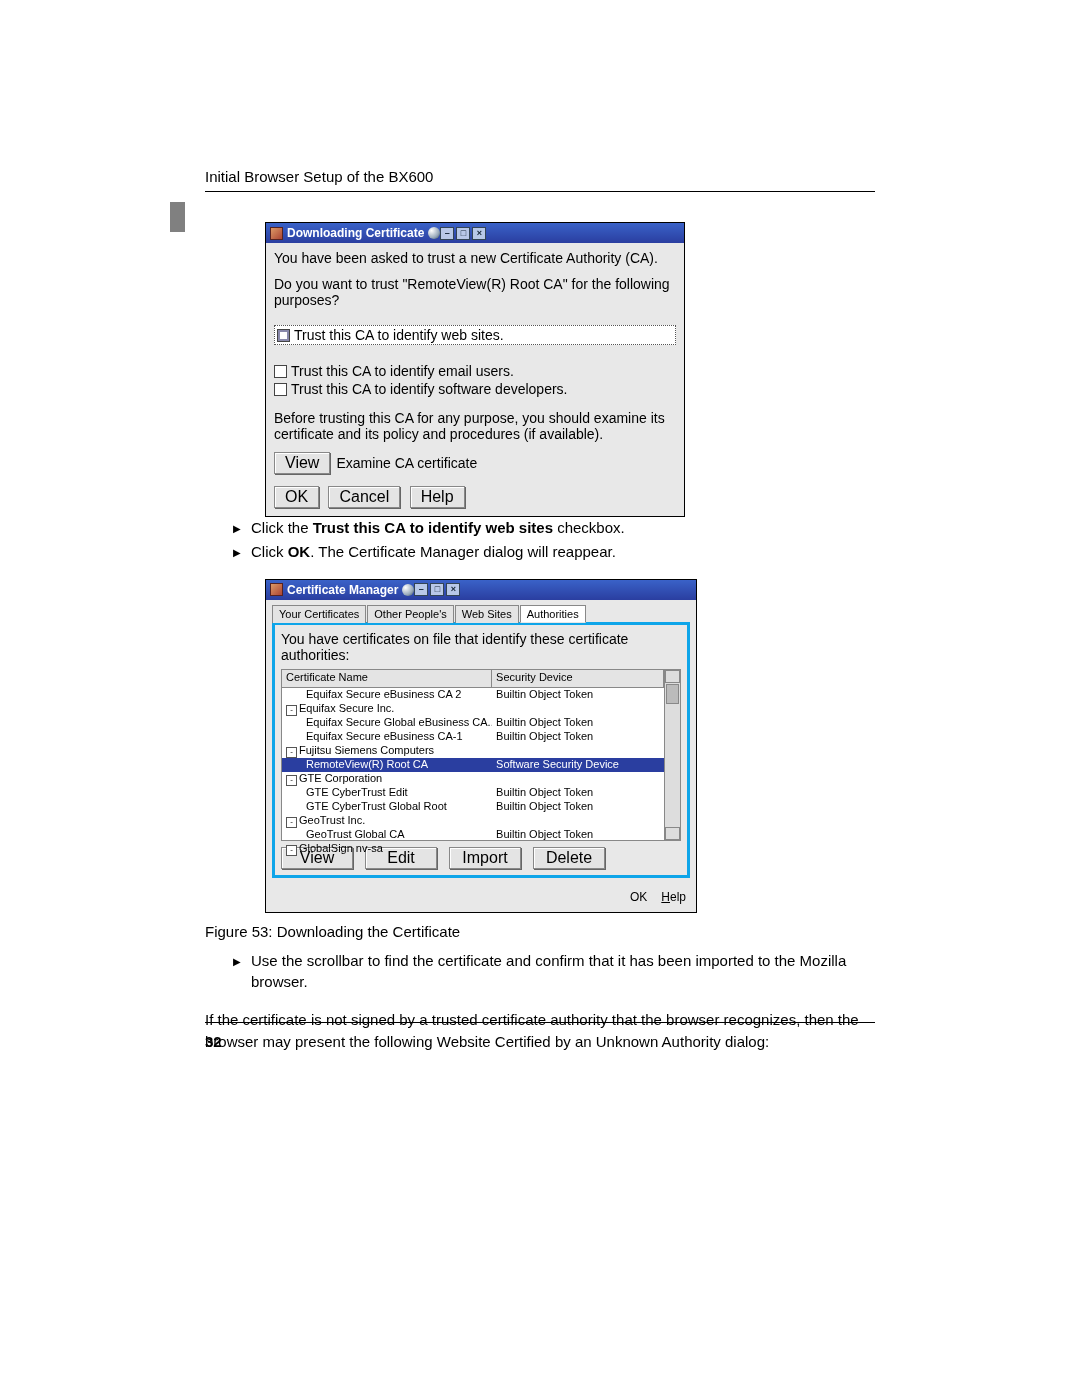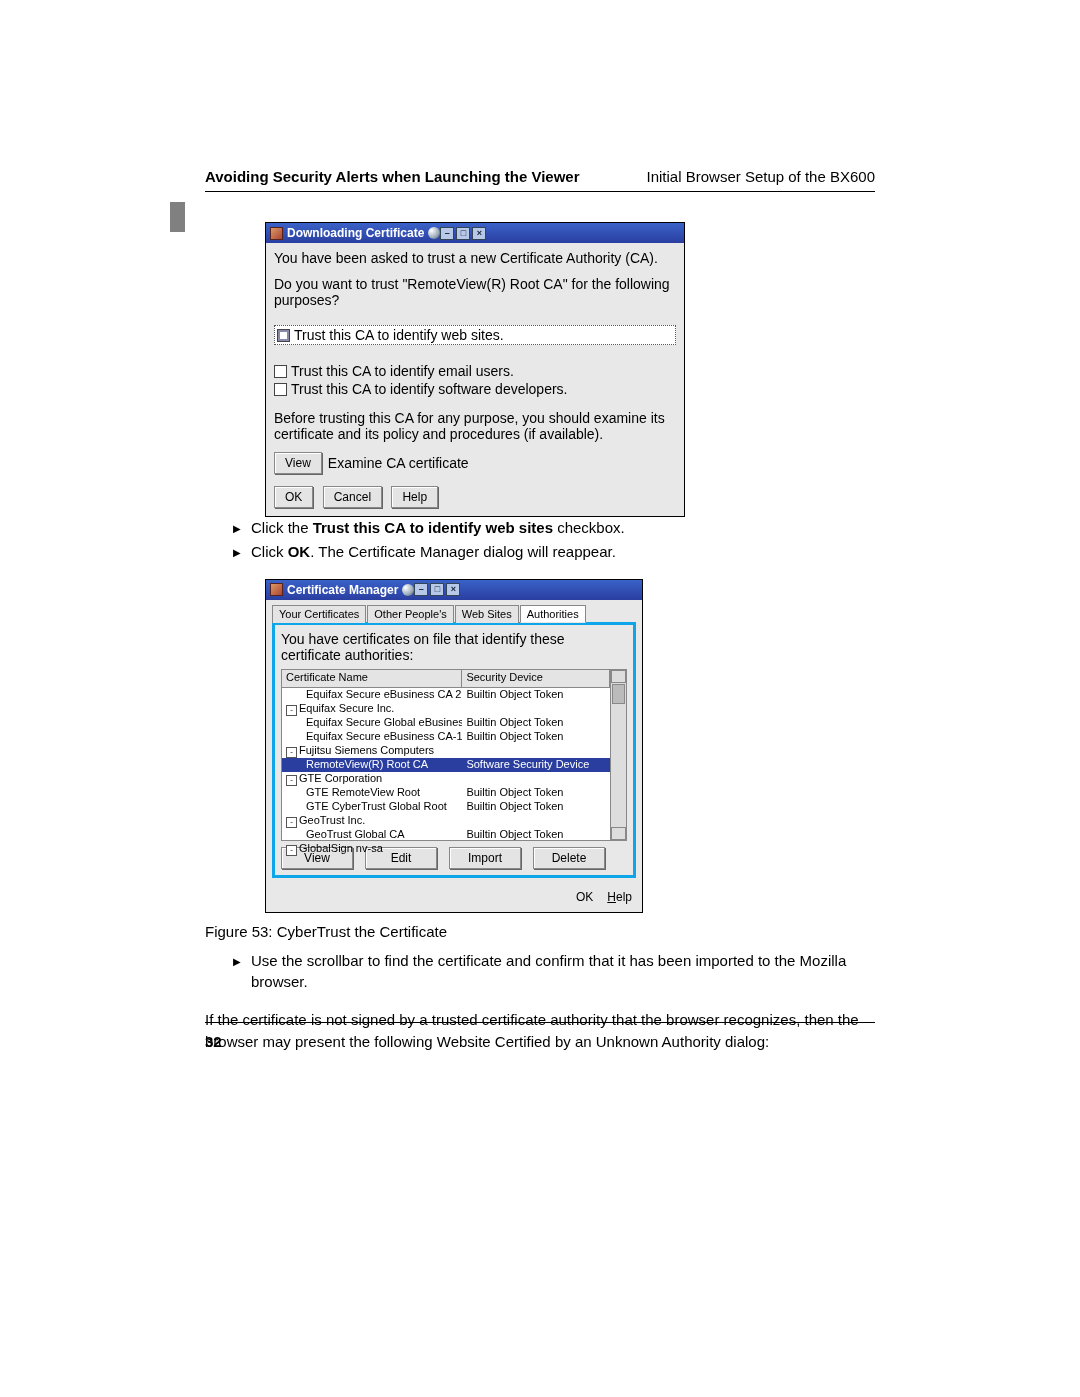--- a/index.html
+++ b/index.html
@@ -101,21 +101,21 @@
   .cb {
     width:11px; height:11px; border:1px solid #444; background:#fff;
   }
   .cb-sel { box-shadow: inset 0 0 0 2px #88a; }
   .highlighted-row { background:#fff; border:1px dotted #555; padding:1px 2px; margin:17px 0; }
   .btn {
     display:inline-flex; align-items:center; justify-content:center;
     height:20px; padding:0 10px;
     background:#e4e4e4;
     border:1px solid #888;
-    font-size:12px;
+    font-size:16px;
     box-shadow: inset 1px 1px 0 #fff, 1px 1px 0 #666;
     margin-right:6px;
   }
   .caption {
     font-size: 15px;
     margin: 10px 0 10px 0;
   }
   .bullet-list { margin:0 0 16px 28px; padding:0; list-style:none; }
   .bullet-list li {
     font-size: 15px;
@@ -123,21 +123,21 @@
     padding-left: 18px;
     position: relative;
     margin-bottom: 2px;
   }
   .bullet-list li::before {
     content: "▶";
     font-size: 10px;
     position:absolute; left:0; top:5px;
   }
   
-  .win2 { width: 378px; }
+  .win2 { width: 432px; }
   .tabs-row { display:flex; padding: 4px 6px 0 6px; font-size:11px; }
   .tab {
     border:1px solid #888; border-bottom:none;
     padding:2px 6px; background:#e4e4e4; margin-right:1px;
     position:relative; top:1px;
   }
   .tab.active { background:#ffffff; border-bottom:1px solid #e8e8e8; z-index:2;}
   .tabpanel {
     margin:0 6px 6px 6px; border:3px solid #0ea5e9; padding:6px; background:#e8e8e8;
   }
@@ -170,21 +170,20 @@
     font-size:15px; line-height:1.45; margin:12px 0 0 0;
   }
 </style>
 </head>
 <body>
 
 <div class="page">
   <div class="tab-marker"></div>
 
   <div class="header-row">
-    <span class="header-left">Avoiding Security Alerts when Launching the Viewer</span>
     <span class="header-right">Initial Browser Setup of the BX600</span>
   </div>
 
   <div class="body">
 
     <div class="fig-wrap">
       <div class="win win1">
         <div class="titlebar">
           <span class="left">
             <span class="tb-icon"></span>
@@ -287,21 +286,21 @@
                   </div>
                   <div class="tr row-sel">
                     <div class="td c1 tree-ind2">RemoteView(R) Root CA</div>
                     <div class="td c2">Software Security Device</div>
                   </div>
                   <div class="tr">
                     <div class="td c1 tree-ind1"><span class="expander">-</span>GTE Corporation</div>
                     <div class="td c2"></div>
                   </div>
                   <div class="tr">
-                    <div class="td c1 tree-ind2">GTE RemoteView Root</div>
+                    <div class="td c1 tree-ind2">GTE CyberTrust Edit</div>
                     <div class="td c2">Builtin Object Token</div>
                   </div>
                   <div class="tr">
                     <div class="td c1 tree-ind2">GTE CyberTrust Global Root</div>
                     <div class="td c2">Builtin Object Token</div>
                   </div>
                   <div class="tr">
                     <div class="td c1 tree-ind1"><span class="expander">-</span>GeoTrust Inc.</div>
                     <div class="td c2"></div>
                   </div>
@@ -328,21 +327,21 @@
             <span class="btn" style="width:50px">Delete</span>
           </div>
         </div>
         <div class="bottom-row2">
           <span style="font-size:12px;">OK</span>
           <span style="font-size:12px;"><u>H</u>elp</span>
         </div>
       </div>
     </div>
 
-    <div class="caption">Figure 53: CyberTrust the Certificate</div>
+    <div class="caption">Figure 53: Downloading the Certificate</div>
 
     <ul class="bullet-list">
       <li>Use the scrollbar to find the certificate and confirm that it has been imported to the Mozilla browser.</li>
     </ul>
 
     <p class="para">If the certificate is not signed by a trusted certificate authority that the browser recognizes, then the browser may present the following Website Certified by an Unknown Authority dialog:</p>
 
   </div>
 
   <div class="footer">

